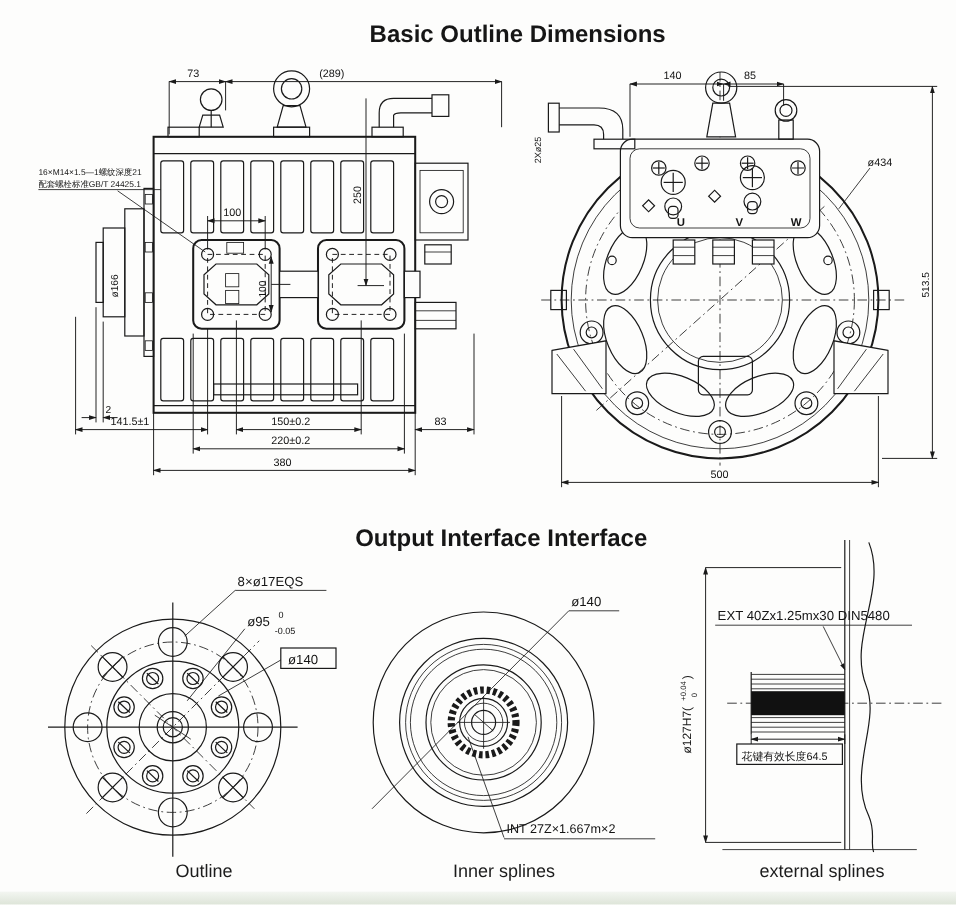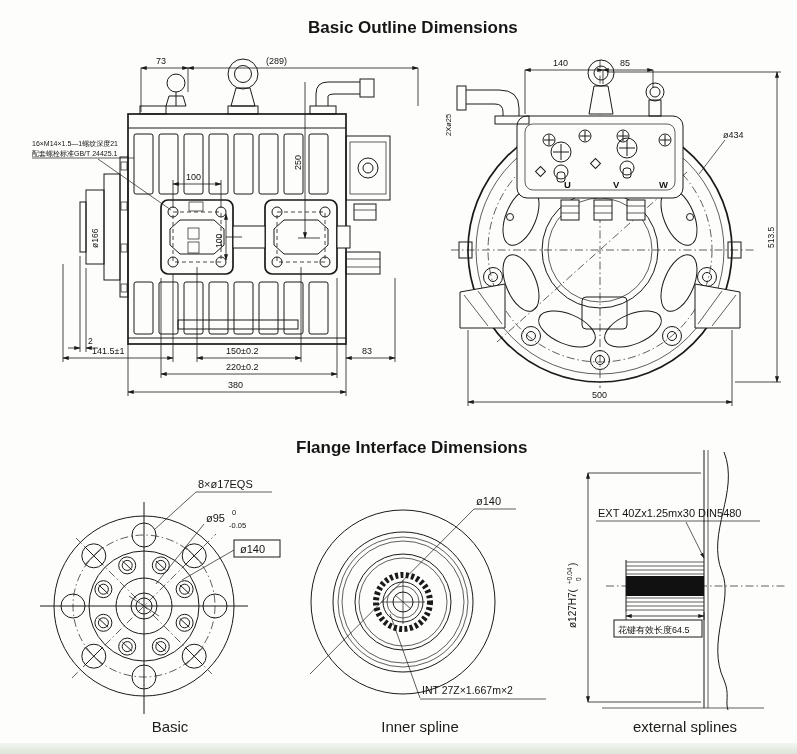--- a/index.html
+++ b/index.html
@@ -1,39 +1,39 @@
 <!DOCTYPE html>
 <html><head>
 <meta charset="utf-8">
 <style>
   html,body{margin:0;padding:0;background:#ffffff;}
   .sheet{position:relative;width:797px;height:754px;background:#fdfdfc;overflow:hidden;
          font-family:"Liberation Sans",sans-serif;color:#141414;}
-  .title{position:absolute;font-weight:bold;font-size:17px;color:#161616;white-space:nowrap;}
+  .title{position:absolute;font-weight:bold;font-size:20px;color:#161616;white-space:nowrap;}
   .cap{position:absolute;font-size:15px;color:#1c1c1c;text-align:center;white-space:nowrap;}
   svg{position:absolute;overflow:visible;}
   svg text{font-family:"Liberation Sans",sans-serif;fill:#141414;}
   .s{stroke:#1a1a1a;fill:none;stroke-width:1;}
   .s2{stroke:#1a1a1a;fill:none;stroke-width:1.7;}
   .thin{stroke:#1a1a1a;fill:none;stroke-width:.7;}
   .dim{stroke:#1a1a1a;fill:none;stroke-width:.8;}
   .dd{stroke:#1a1a1a;fill:none;stroke-width:.7;stroke-dasharray:8 3 1.5 3;}
   .dash{stroke:#1a1a1a;fill:none;stroke-width:.8;stroke-dasharray:4 3;}
   .wf{fill:#fdfdfc;stroke:#1a1a1a;stroke-width:1;}
   .blk{fill:#111;stroke:none;}
   .bottom-band{position:absolute;left:0;right:0;bottom:0;height:11px;
                background:linear-gradient(#f3f6f1,#dde4d8);}
 </style>
 </head>
 <body>
 
 <div class="sheet">
 
   <div class="title" style="left:308px;top:18px;">Basic Outline Dimensions</div>
-  <div class="title" style="left:296px;top:438px;">Flange Interface Dimensions</div>
+  <div class="title" style="left:296px;top:438px;">Output Interface Interface</div>
 
   <svg width="410" height="365" viewBox="0 0 410 365" style="left:28px;top:52px;">
     <defs>
       <marker id="a1" viewBox="0 0 10 10" refX="9" refY="5" markerWidth="8" markerHeight="8" orient="auto-start-reverse">
         <path d="M0,1.8 L10,5 L0,8.2 Z" fill="#1a1a1a"></path>
       </marker>
     </defs>
 
     <g>
       <rect x="100" y="62" width="218" height="230" class="s2"></rect>
@@ -520,18 +520,18 @@
       <line x1="130" y1="72" x2="148" y2="108" class="thin" marker-end="url(#a3)"></line>
       <line x1="70" y1="162" x2="70" y2="170" class="dim"></line>
       <line x1="148" y1="162" x2="148" y2="170" class="dim"></line>
       <line x1="70" y1="166" x2="148" y2="166" class="dim" marker-start="url(#a3)" marker-end="url(#a3)"></line>
       <rect x="58" y="170" width="88" height="17" class="s"></rect>
       <text x="62" y="183" font-size="9">花键有效长度64.5</text>
       <line x1="46" y1="258" x2="208" y2="258" class="thin"></line>
     </g>
   </svg>
 
-  <div class="cap" style="left:90px;top:718px;width:160px;">Basic</div>
-  <div class="cap" style="left:340px;top:718px;width:160px;">Inner spline</div>
+  <div class="cap" style="left:90px;top:718px;width:160px;">Outline</div>
+  <div class="cap" style="left:340px;top:718px;width:160px;">Inner splines</div>
   <div class="cap" style="left:595px;top:718px;width:180px;">external splines</div>
 
   <div class="bottom-band"></div>
 </div>
 
 </body></html>

